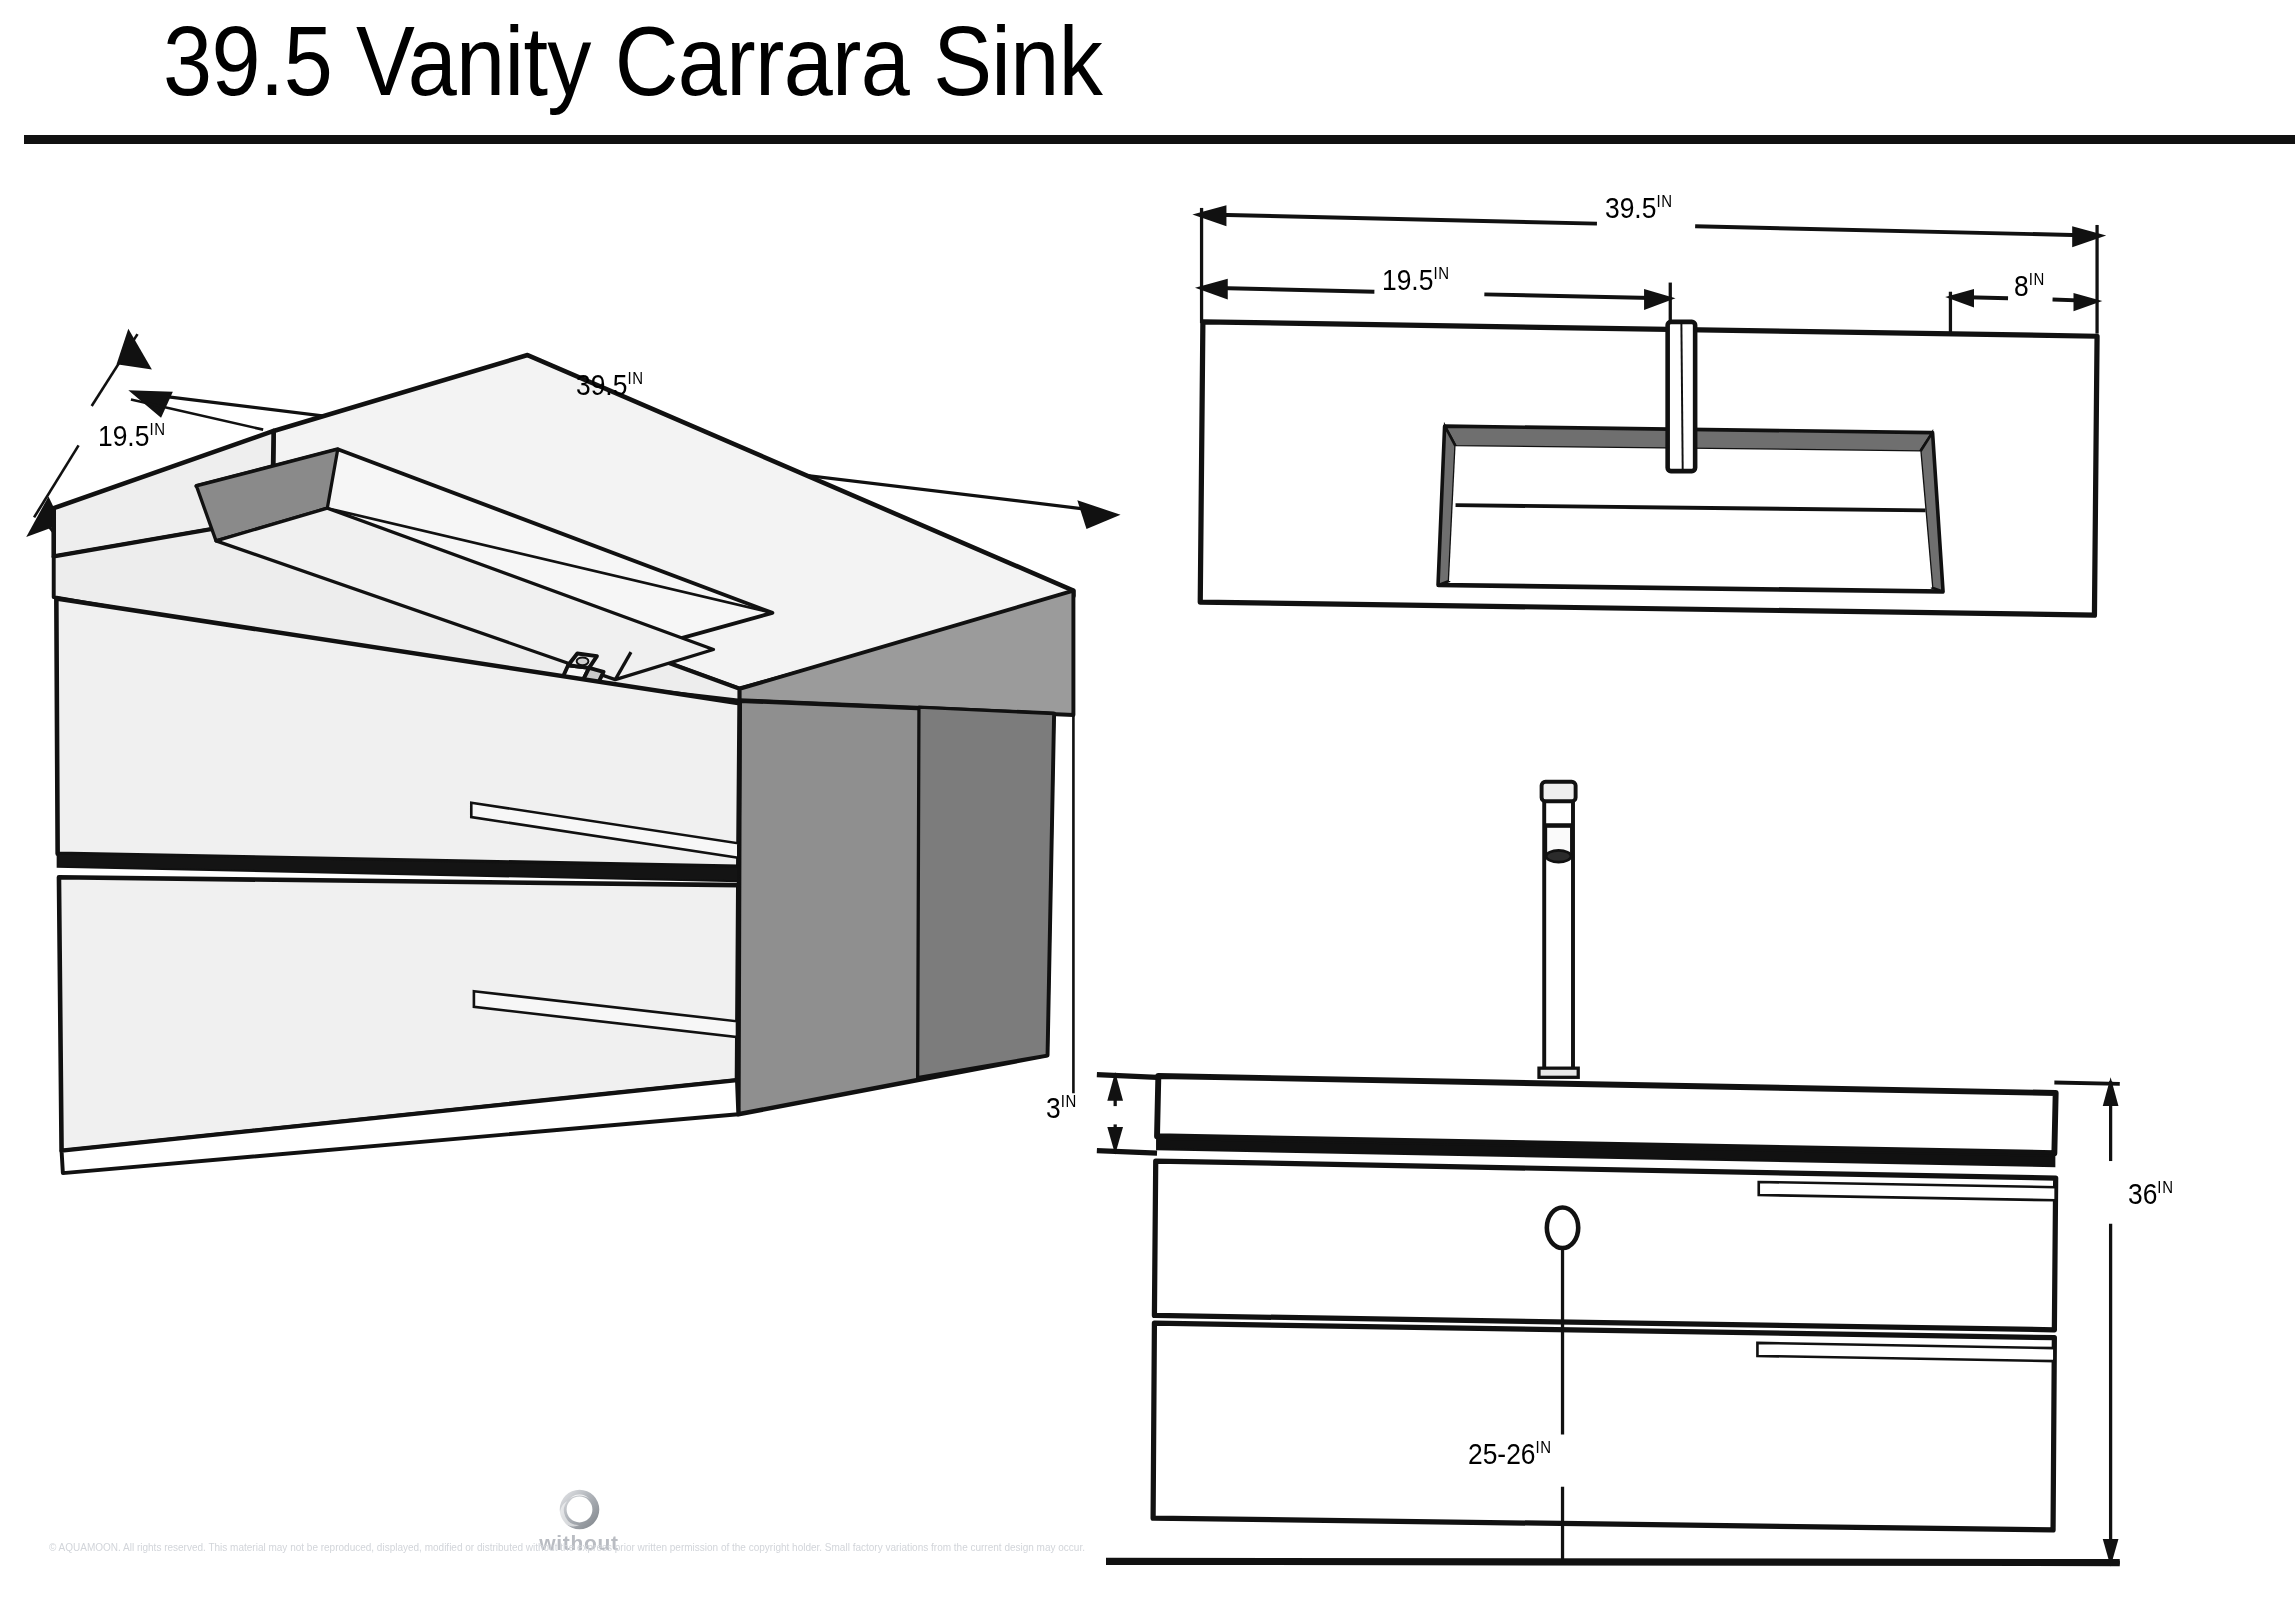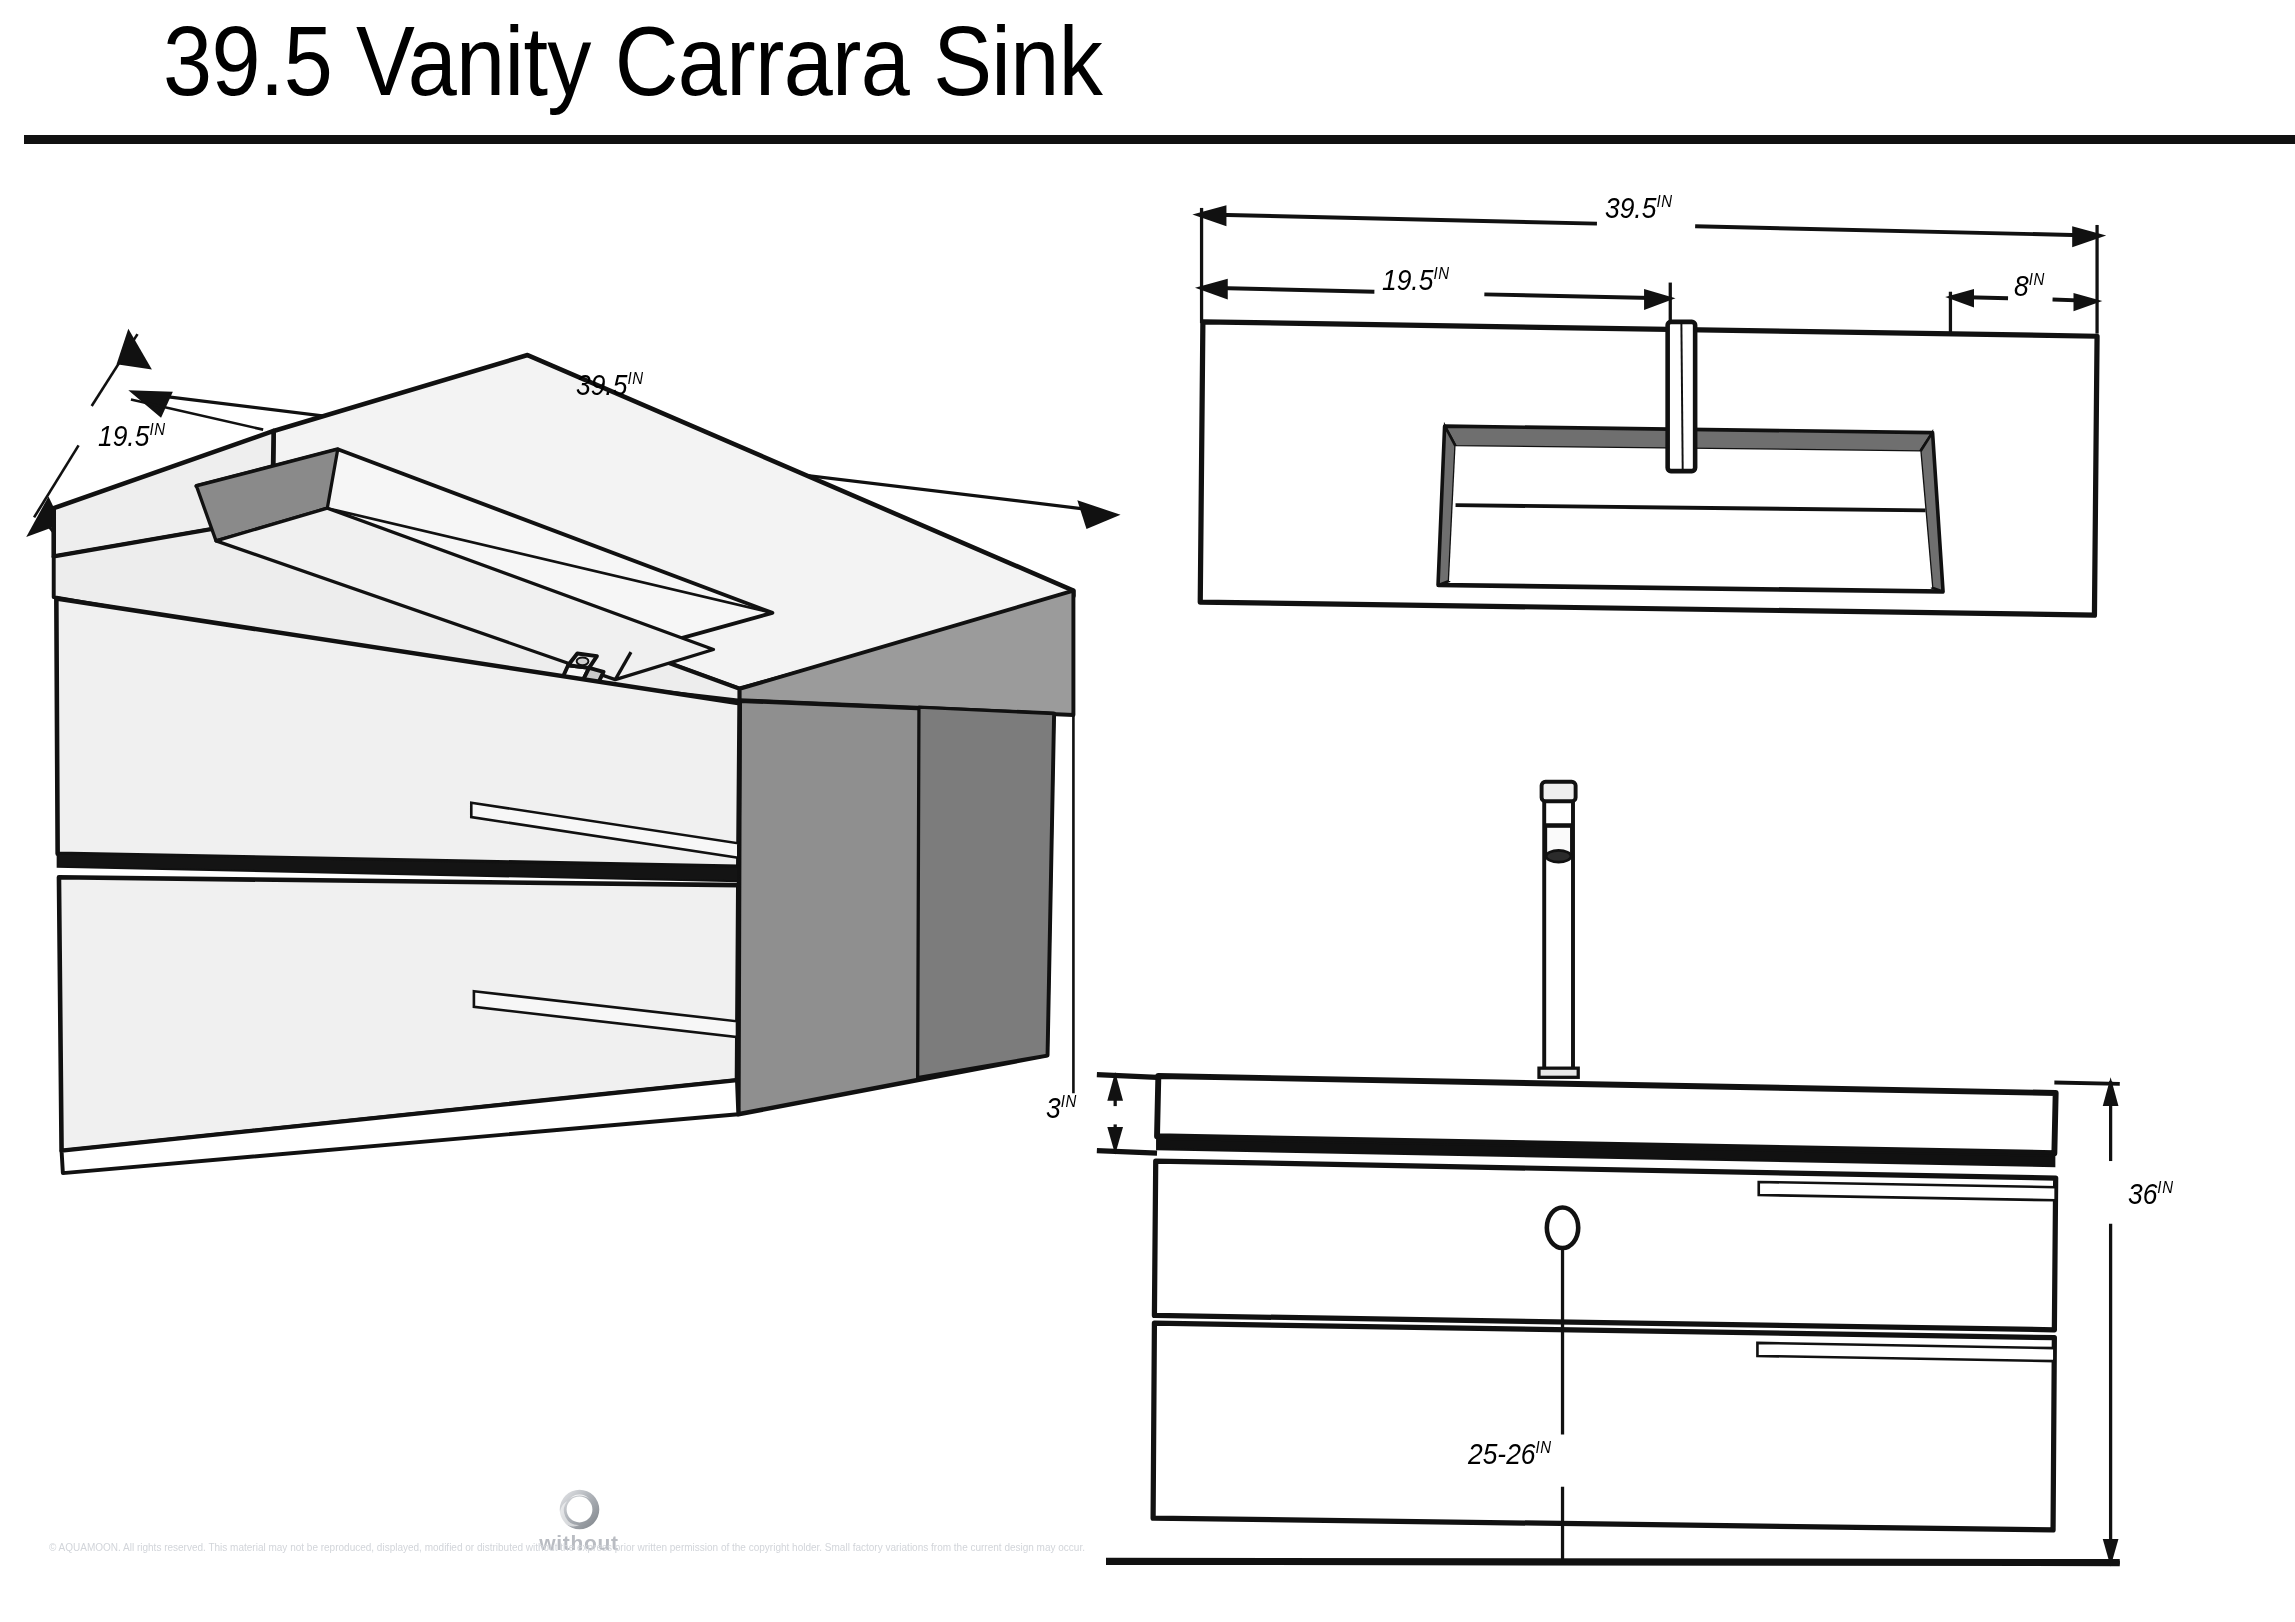--- a/index.html
+++ b/index.html
@@ -44,21 +44,20 @@
     left: 0;
     top: 135px;
     width: 2295px;
     height: 8.5px;
     background: #111;
   }
 
   
   .view {
     position: absolute;
-    font-style: italic;
   }
   .view svg { display: block; overflow: visible; }
 
   
   .dimtxt {
     position: absolute;
     font-family: "Liberation Sans", sans-serif;
     font-size: 30px;
     font-weight: 400;
     color: #000;

